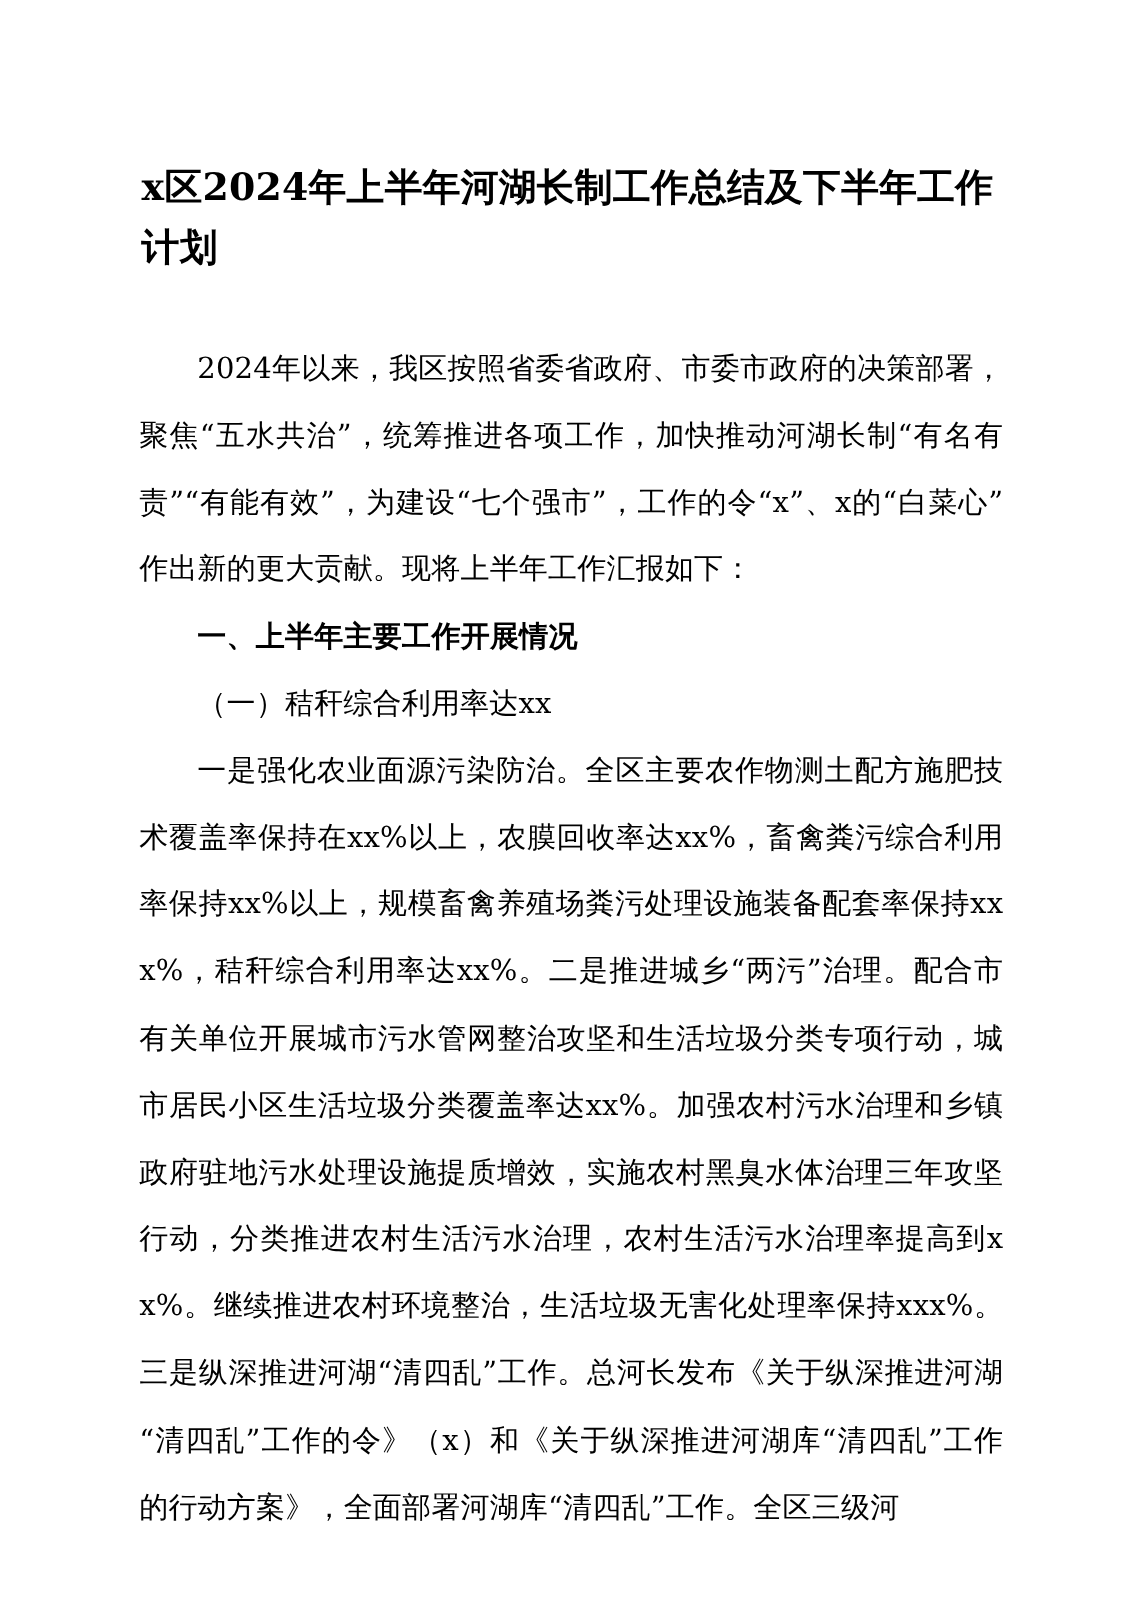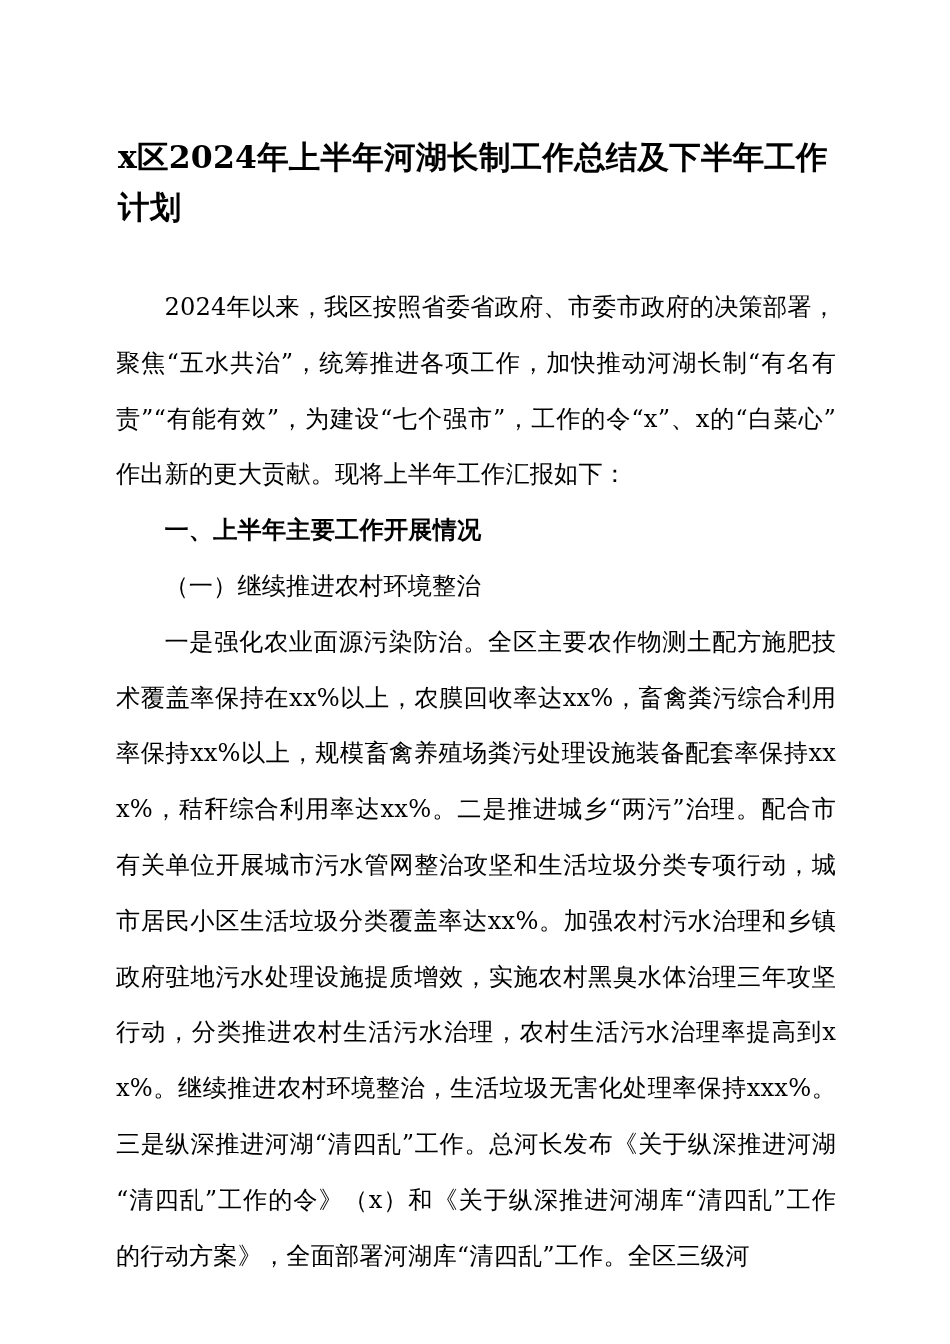--- a/index.html
+++ b/index.html
@@ -84,18 +84,18 @@
   <div class="content">
 
     <h1 class="doc-title">x区2024年上半年河湖长制工作总结及下半年工作计划</h1>
 
     <div class="title-gap"></div>
 
     <p class="para indent">2024年以来，我区按照省委省政府、市委市政府的决策部署，聚焦“五水共治”，统筹推进各项工作，加快推动河湖长制“有名有责”“有能有效”，为建设“七个强市”，工作的令“x”、x的“白菜心”作出新的更大贡献。现将上半年工作汇报如下：</p>
 
     <h2 class="heading-1">一、上半年主要工作开展情况</h2>
 
-    <p class="para indent">（一）继续推进农村环境整治</p>
+    <p class="para indent">（一）秸秆综合利用率达xx</p>
 
     <p class="para indent">一是强化农业面源污染防治。全区主要农作物测土配方施肥技术覆盖率保持在xx%以上，农膜回收率达xx%，畜禽粪污综合利用率保持xx%以上，规模畜禽养殖场粪污处理设施装备配套率保持xxx%，秸秆综合利用率达xx%。二是推进城乡“两污”治理。配合市有关单位开展城市污水管网整治攻坚和生活垃圾分类专项行动，城市居民小区生活垃圾分类覆盖率达xx%。加强农村污水治理和乡镇政府驻地污水处理设施提质增效，实施农村黑臭水体治理三年攻坚行动，分类推进农村生活污水治理，农村生活污水治理率提高到xx%。继续推进农村环境整治，生活垃圾无害化处理率保持xxx%。三是纵深推进河湖“清四乱”工作。总河长发布《关于纵深推进河湖“清四乱”工作的令》（x）和《关于纵深推进河湖库“清四乱”工作的行动方案》，全面部署河湖库“清四乱”工作。全区三级河</p>
 
   </div>
 </div>
 
 </body></html>

